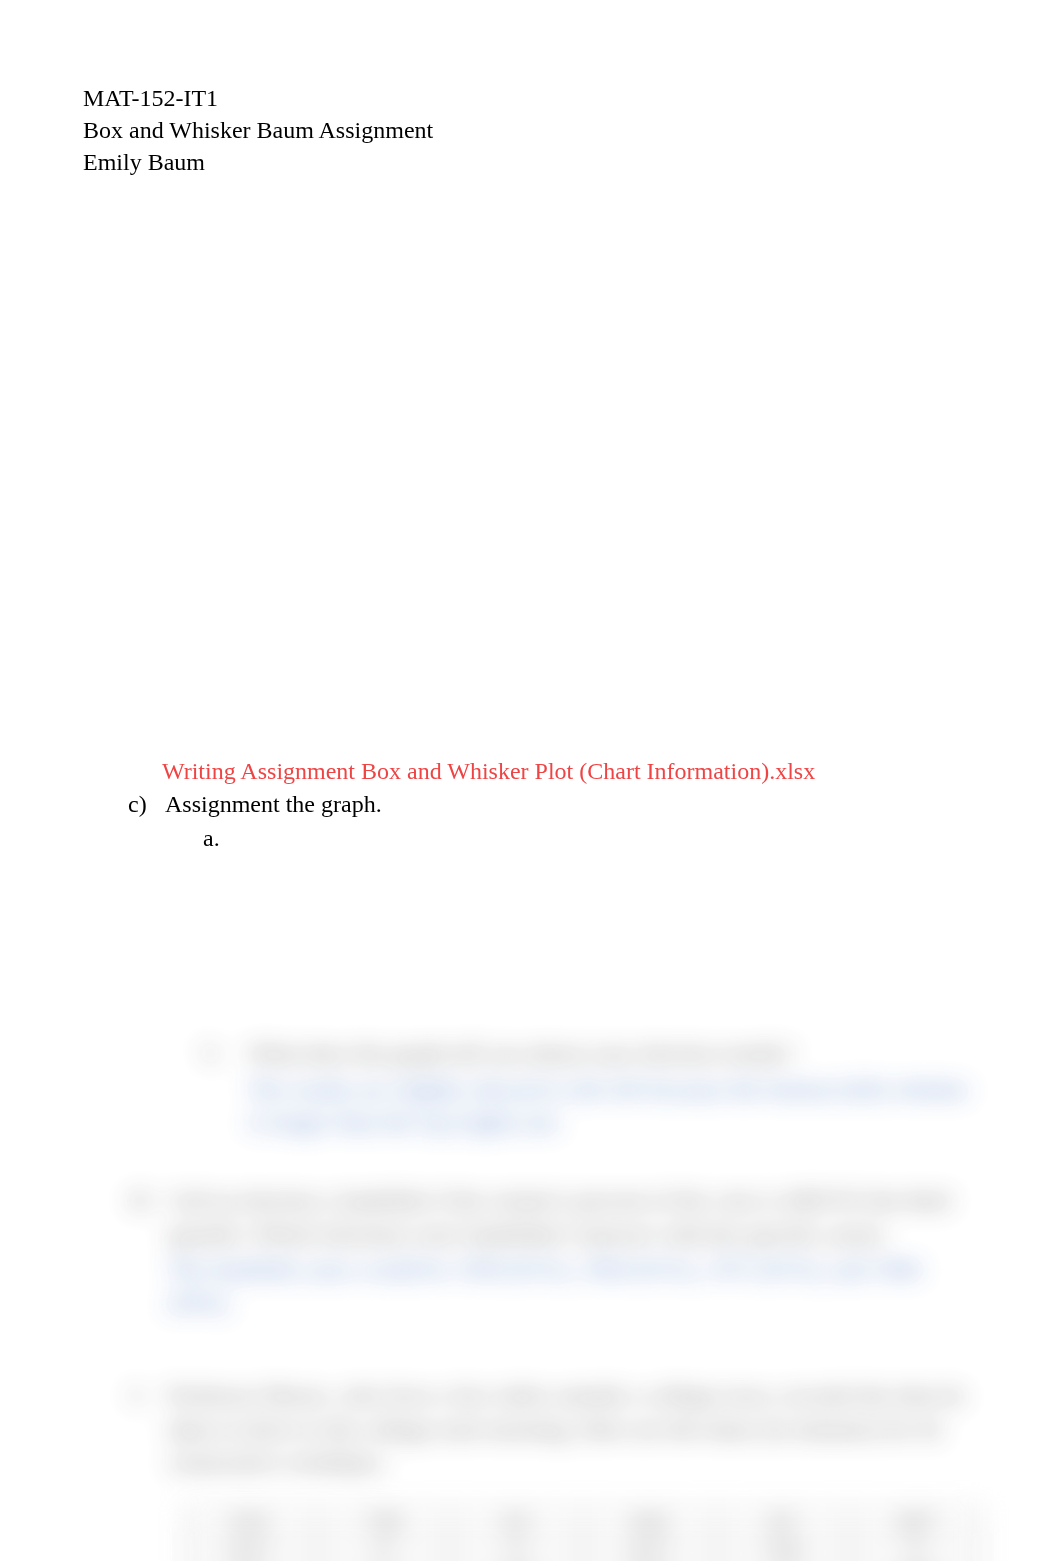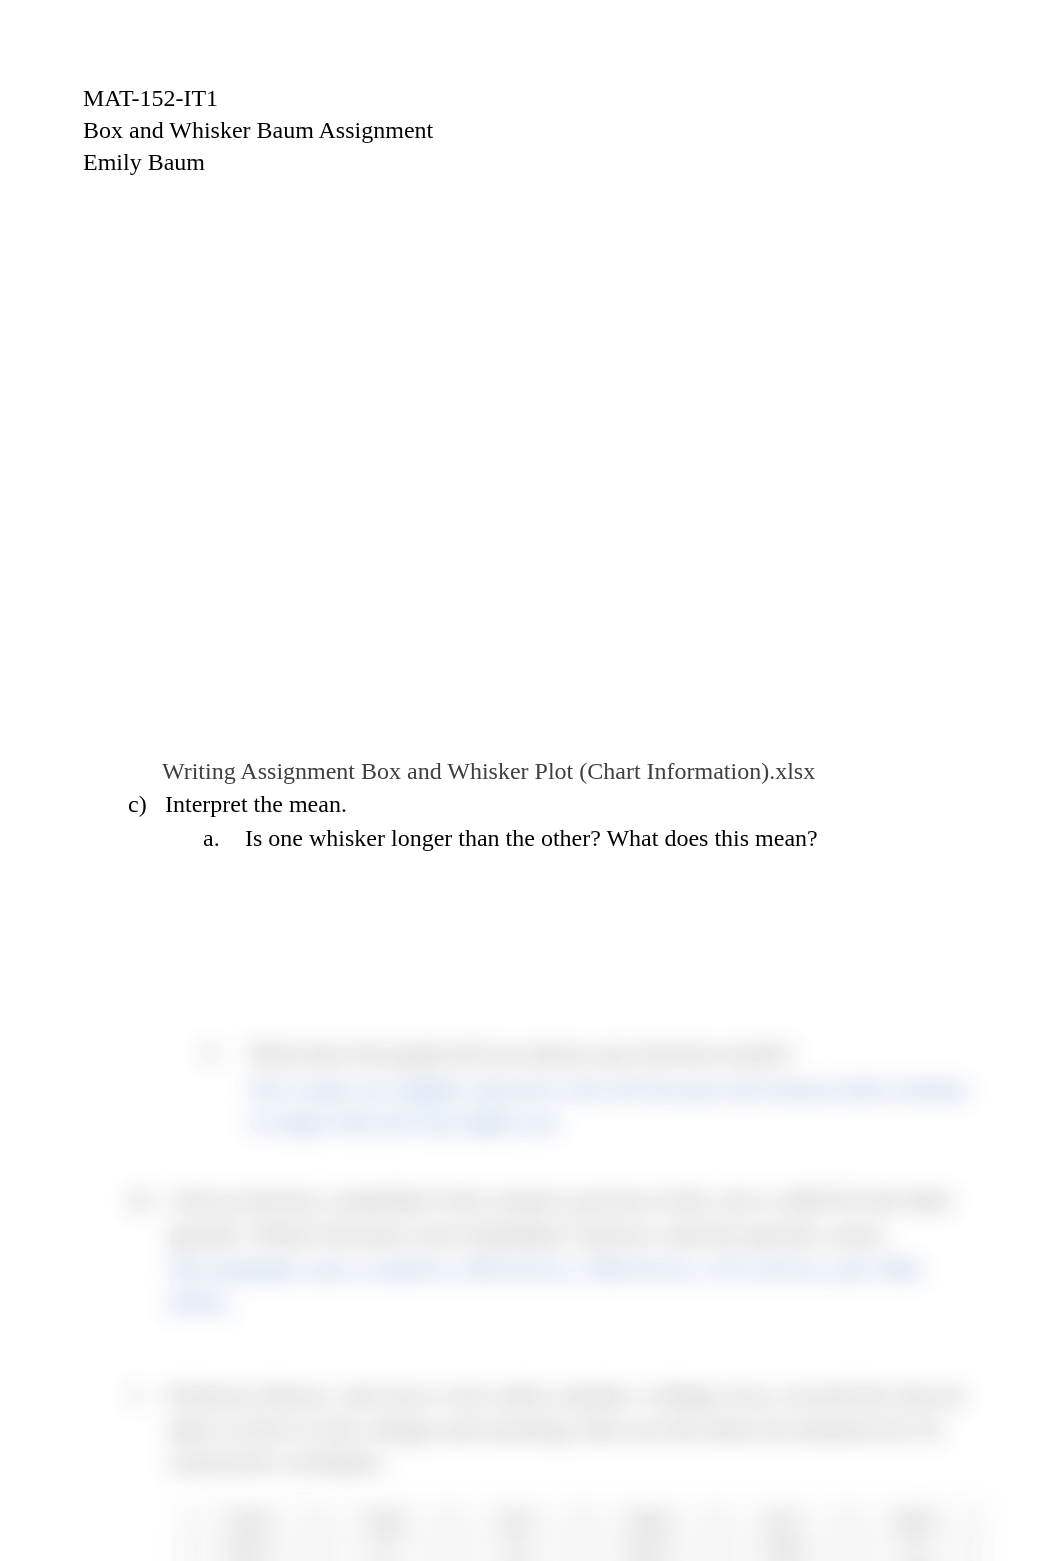--- a/index.html
+++ b/index.html
@@ -21,21 +21,21 @@
     
     .header-line {
       line-height: 1.3;
     }
     
     .spacer-large {
       height: 575px;
     }
     
     .link-text {
-      color: #404040;
+      color: #ef4444;
       margin-left: 80px;
       line-height: 1.3;
     }
     
     .list-item-c {
       margin-left: 45px;
       line-height: 1.3;
       display: flex;
     }
     
@@ -131,26 +131,25 @@
 <div class="header-line">MAT-152-IT1</div>
 <div class="header-line">Box and Whisker Baum Assignment</div>
 <div class="header-line">Emily Baum</div>
 
 <div class="spacer-large"></div>
 
 <div class="link-text">Writing Assignment Box and Whisker Plot (Chart Information).xlsx</div>
 
 <div class="list-item-c">
   <span class="list-marker-c">c)</span>
-  <span>Interpret the mean.</span>
+  <span>Assignment the graph.</span>
 </div>
 
 <div class="list-item-a">
   <span class="list-marker-a">a.</span>
-  <span>Is one whisker longer than the other? What does this mean?</span>
 </div>
 
 <div class="blurred-section">
 
   <div class="blur-item-b">
     <span class="blur-marker">b.</span>
     <div class="blur-content">
       <div class="blur-question">What does the graph tell you about your election results?</div>
       <div class="blur-answer">The results are slightly skewed to the left because the bottom (left) whisker is longer than the top (right) one.</div>
     </div>

